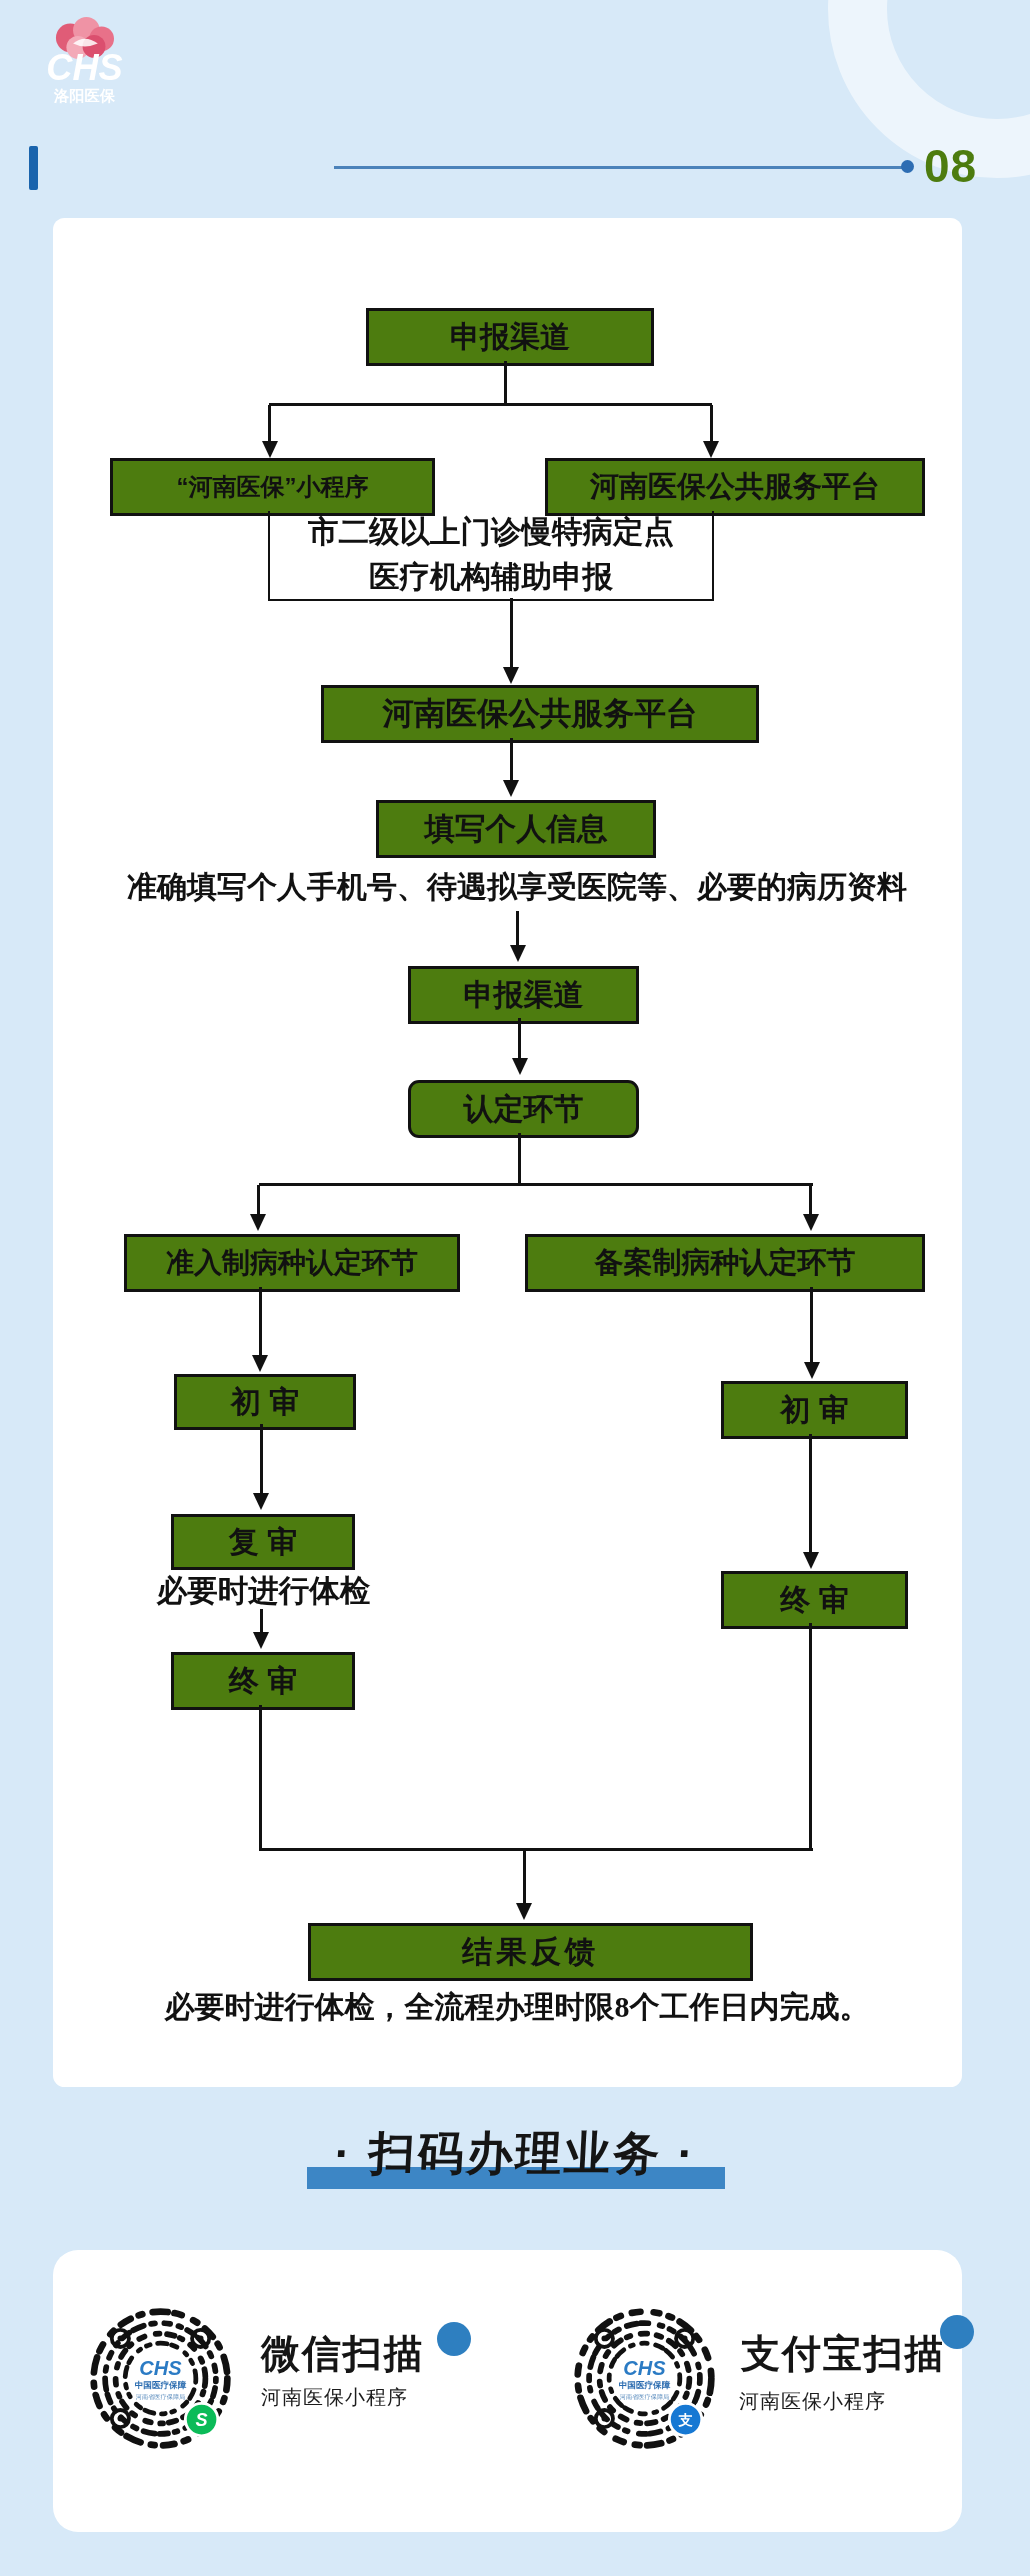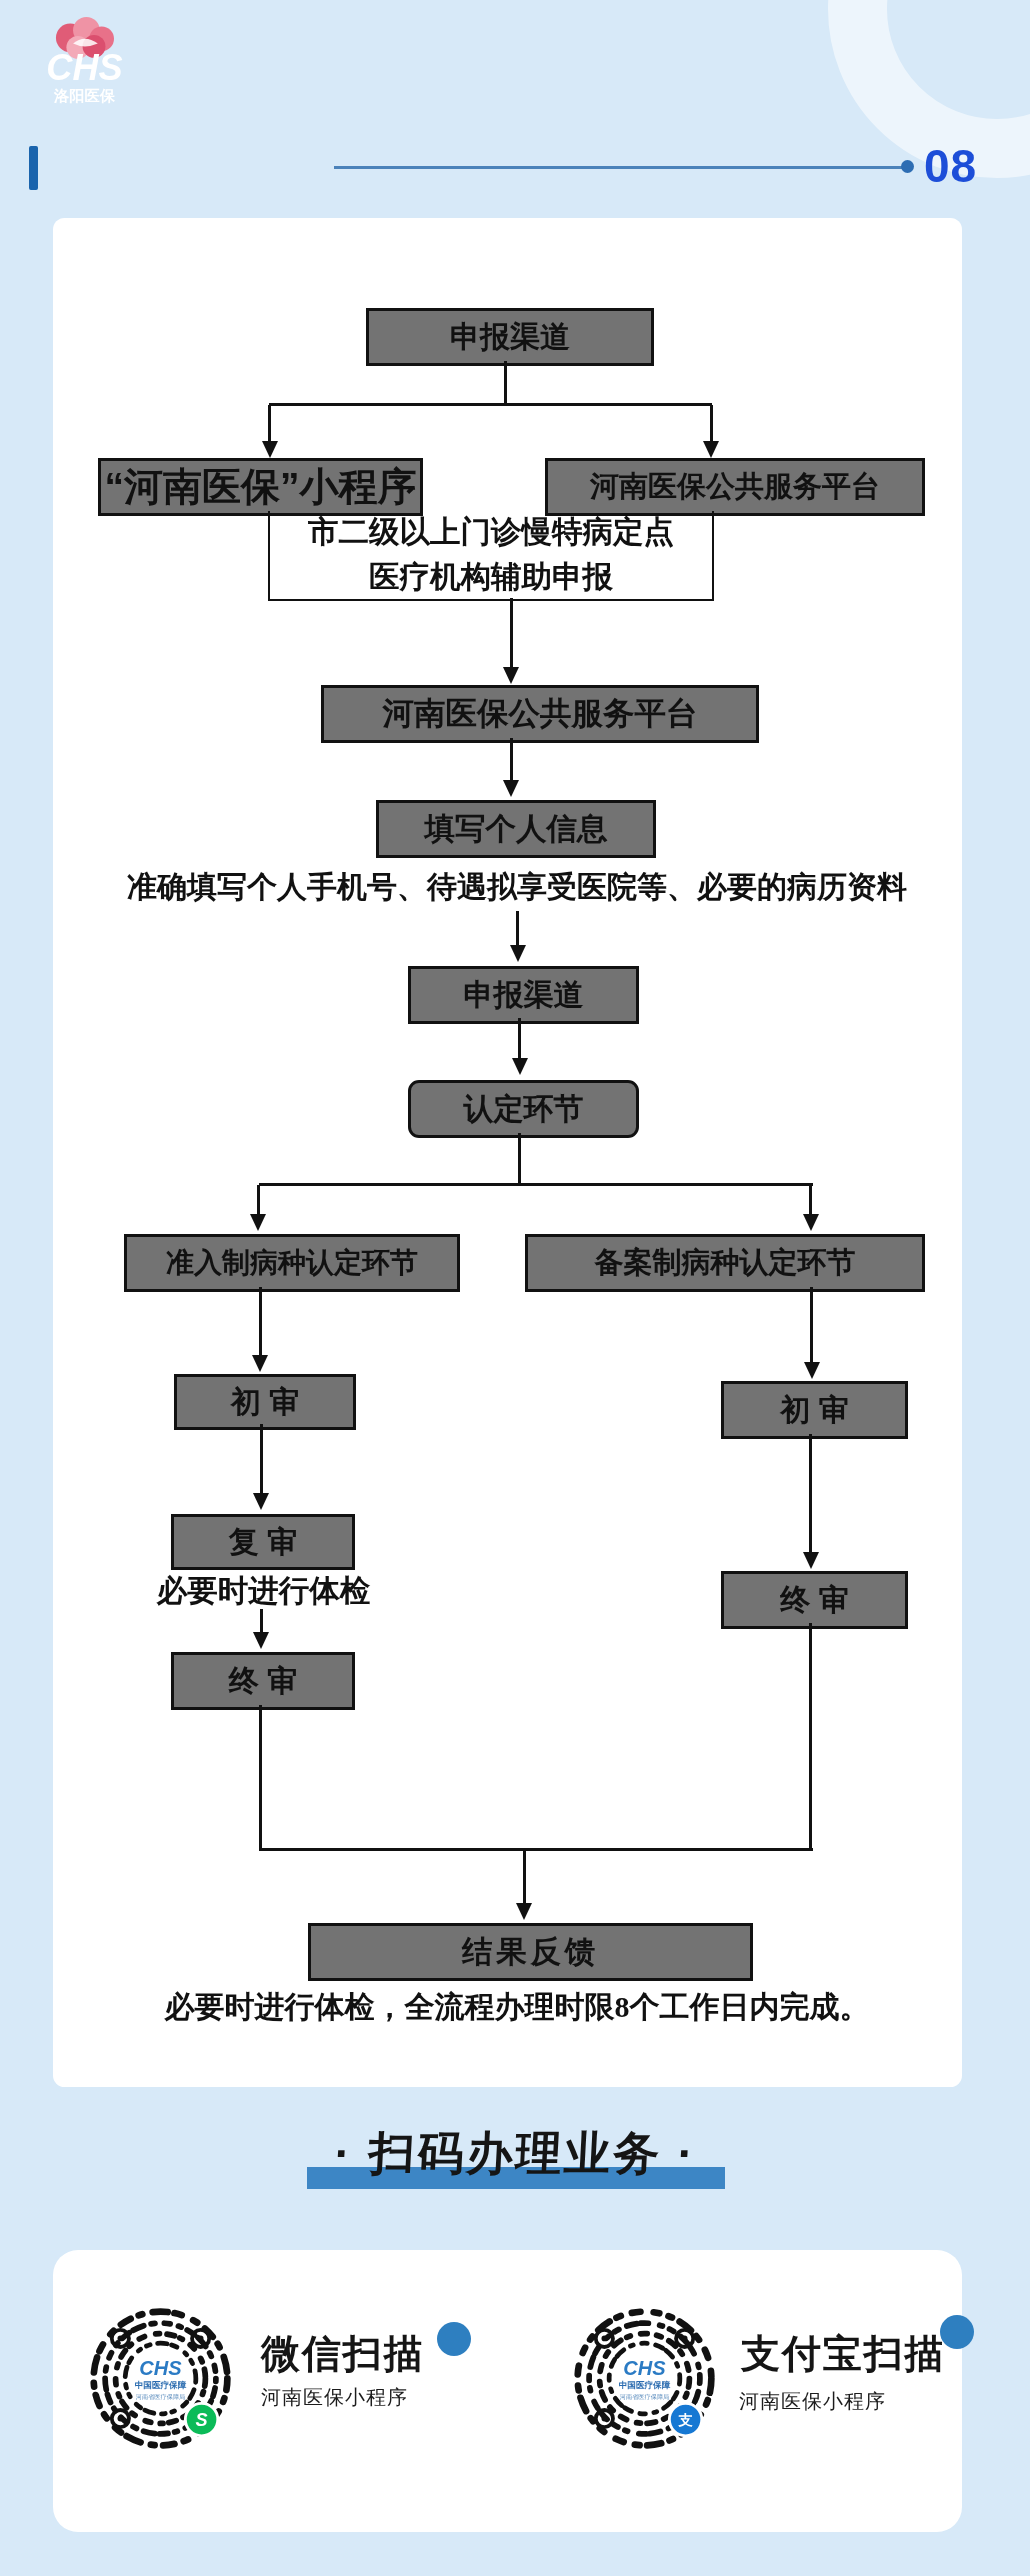--- a/index.html
+++ b/index.html
@@ -15,29 +15,29 @@
   .ring{position:absolute;left:828px;top:-160px;width:220px;height:220px;border:59px solid rgba(255,255,255,.55);border-radius:50%;}
 
   
   .logo{position:absolute;left:27px;top:15.3px;width:115px;height:99px;}
 
   
   .hbar{position:absolute;left:29px;top:146px;width:8.6px;height:44px;background:#1a64ad;border-radius:1.9px;}
   .htitle{position:absolute;left:52px;top:141px;font-size:40px;font-weight:800;color:var(--accent);letter-spacing:3.8px;}
   .hrule{position:absolute;left:334px;top:166px;width:570px;height:2.9px;background:var(--rule);}
   .hruledot{position:absolute;left:901px;top:160px;width:13.4px;height:13.4px;border-radius:50%;background:#2d6db3;}
-  .hpage{position:absolute;left:924px;top:139px;font-size:46px;font-weight:900;color:#1d4ed8;letter-spacing:1px;}
+  .hpage{position:absolute;left:924px;top:139px;font-size:46px;font-weight:900;color:#4d7c0f;letter-spacing:1px;}
 
   
   .card{position:absolute;background:var(--card);}
   .card1{left:53px;top:218px;width:909px;height:1869px;border-radius:11.5px;}
   .card2{left:53px;top:2250px;width:909px;height:282px;border-radius:25px;}
 
   
-  .fbox{position:absolute;border:3.8px solid #111;background:#737373;display:flex;align-items:center;justify-content:center;
+  .fbox{position:absolute;border:3.8px solid #111;background:#4d7c0f;display:flex;align-items:center;justify-content:center;
         color:#111;font-weight:700;white-space:nowrap;}
   .vl{position:absolute;width:2.9px;background:#111;}
   .hl{position:absolute;height:2.9px;background:#111;}
   .ah{position:absolute;width:0;height:0;border-left:8.6px solid transparent;border-right:8.6px solid transparent;border-top:17px solid #111;}
   .note{position:absolute;text-align:center;color:#111;font-family:"Liberation Serif",serif;font-weight:600;white-space:nowrap;}
   .assist{position:absolute;left:268px;top:511px;width:442px;height:88px;border-left:2.9px solid #111;border-right:2.9px solid #111;border-bottom:2.9px solid #111;
           display:flex;flex-direction:column;align-items:center;justify-content:center;gap:3.8px;}
   .assist div{font-family:"Liberation Serif",serif;font-weight:700;font-size:30.5px;color:#111;white-space:nowrap;}
 
   
@@ -81,21 +81,21 @@
 
   <div class="fbox" style="left:366px;top:308px;width:282px;height:52px;font-size:30px;">申报渠道</div>
 
   <div class="vl" style="left:504px;top:361px;height:44px;"></div>
   <div class="hl" style="left:269px;top:403px;width:443px;"></div>
   <div class="vl" style="left:268px;top:405px;height:38px;"></div>
   <div class="ah" style="left:262px;top:441px;"></div>
   <div class="vl" style="left:710px;top:405px;height:38px;"></div>
   <div class="ah" style="left:703px;top:441px;"></div>
 
-  <div class="fbox" style="left:98px;top:458px;width:319px;height:52px;font-size:39px;">“河南医保”小程序</div>
+  <div class="fbox" style="left:110px;top:458px;width:319px;height:52px;font-size:24px;">“河南医保”小程序</div>
   <div class="fbox" style="left:545px;top:458px;width:374px;height:52px;font-size:29px;">河南医保公共服务平台</div>
 
   <div class="assist">
     <div>市二级以上门诊慢特病定点</div>
     <div>医疗机构辅助申报</div>
   </div>
 
   <div class="vl" style="left:510px;top:598px;height:69px;"></div>
   <div class="ah" style="left:503px;top:667px;"></div>
   <div class="fbox" style="left:321px;top:685px;width:432px;height:52px;font-size:31.5px;">河南医保公共服务平台</div>

